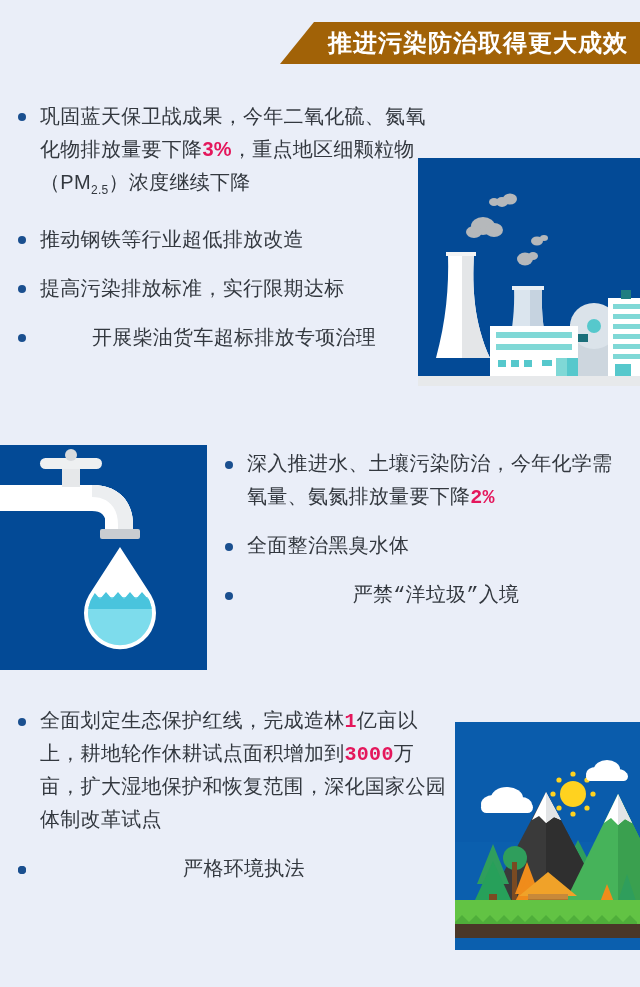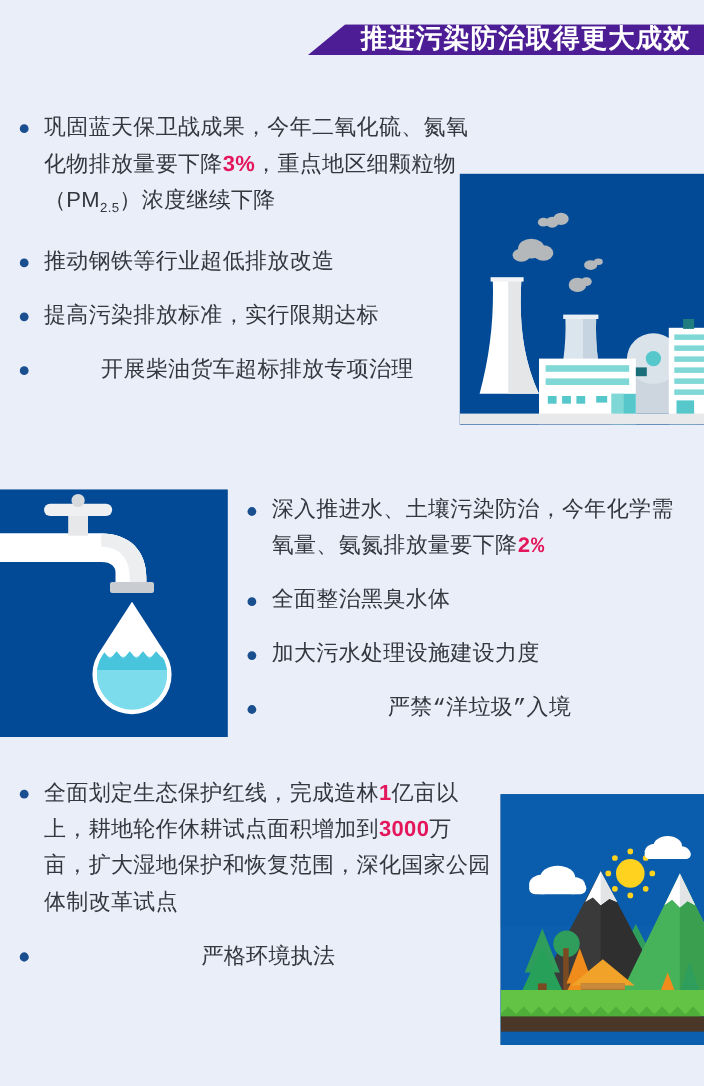--- a/index.html
+++ b/index.html
@@ -22,22 +22,22 @@
     position: absolute;
     left: 0; top: 0;
     width: 640px;
     height: 72px;
   }
   .header-banner {
     position: absolute;
     left: 280px;
     top: 22px;
     width: 360px;
-    height: 28px;
-    background: #4c1d95;
+    height: 42px;
+    background: #a16207;
     -webkit-clip-path: polygon(34px 0, 100% 0, 100% 100%, 0 100%);
     clip-path: polygon(34px 0, 100% 0, 100% 100%, 0 100%);
     display: flex;
     align-items: center;
     justify-content: flex-end;
     padding-right: 12px;
   }
   .header-title {
     color: #ffffff;
     font-size: 24px;
@@ -76,21 +76,21 @@
   .hl { color: #e4175c; font-weight: bold; }
   .sub { font-size: 12px; vertical-align: sub; }
 
   
   #section-air { left: 18px; top: 100px; width: 410px; }
 
   
   #section-water { left: 225px; top: 448px; width: 400px; font-family: Liberation Mono, monospace; }
 
   
-  #section-eco { left: 18px; top: 705px; width: 430px; }
+  #section-eco { left: 18px; top: 705px; width: 430px; font-family: Liberation Mono, monospace; }
 
   
   .panel { position: absolute; overflow: hidden; background: #034a96; }
 
   #panel-factory { left: 418px; top: 158px; width: 222px; height: 228px; }
   #panel-faucet  { left: 0px;   top: 445px; width: 207px; height: 225px; }
   #panel-nature  { left: 455px; top: 722px; width: 185px; height: 228px; }
 
   .panel svg { display: block; width: 100%; height: 100%; }
 </style>
@@ -109,21 +109,20 @@
       <li class="bullet-item"><span class="bullet-dot"></span><span><span>推动钢铁等行业超低排放改造</span></span></li>
       <li class="bullet-item"><span class="bullet-dot"></span><span><span>提高污染排放标准，实行限期达标</span></span></li>
       <li class="bullet-item"><span class="bullet-dot"></span><span><span>开展柴油货车超标排放专项治理</span></span></li>
     </ul>
 </div>
 
 <div class="section" id="section-water">
   <ul class="bullet-list">
       <li class="bullet-item"><span class="bullet-dot"></span><span><span>深入推进水、土壤污染防治，今年化学需氧量、氨氮排放量要下降</span><span class="hl">2%</span></span></li>
       <li class="bullet-item"><span class="bullet-dot"></span><span><span>全面整治黑臭水体</span></span></li>
-      <li class="bullet-item"><span class="bullet-dot"></span><span><span>加大污水处理设施建设力度</span></span></li>
       <li class="bullet-item"><span class="bullet-dot"></span><span><span>严禁“洋垃圾”入境</span></span></li>
     </ul>
 </div>
 
 <div class="section" id="section-eco">
   <ul class="bullet-list">
       <li class="bullet-item"><span class="bullet-dot"></span><span><span>全面划定生态保护红线，完成造林</span><span class="hl">1</span><span>亿亩以上，耕地轮作休耕试点面积增加到</span><span class="hl">3000</span><span>万亩，扩大湿地保护和恢复范围，深化国家公园体制改革试点</span></span></li>
       <li class="bullet-item"><span class="bullet-dot"></span></li>
       <li class="bullet-item"><span class="bullet-dot"></span><span><span>严格环境执法</span></span></li>
     </ul>

